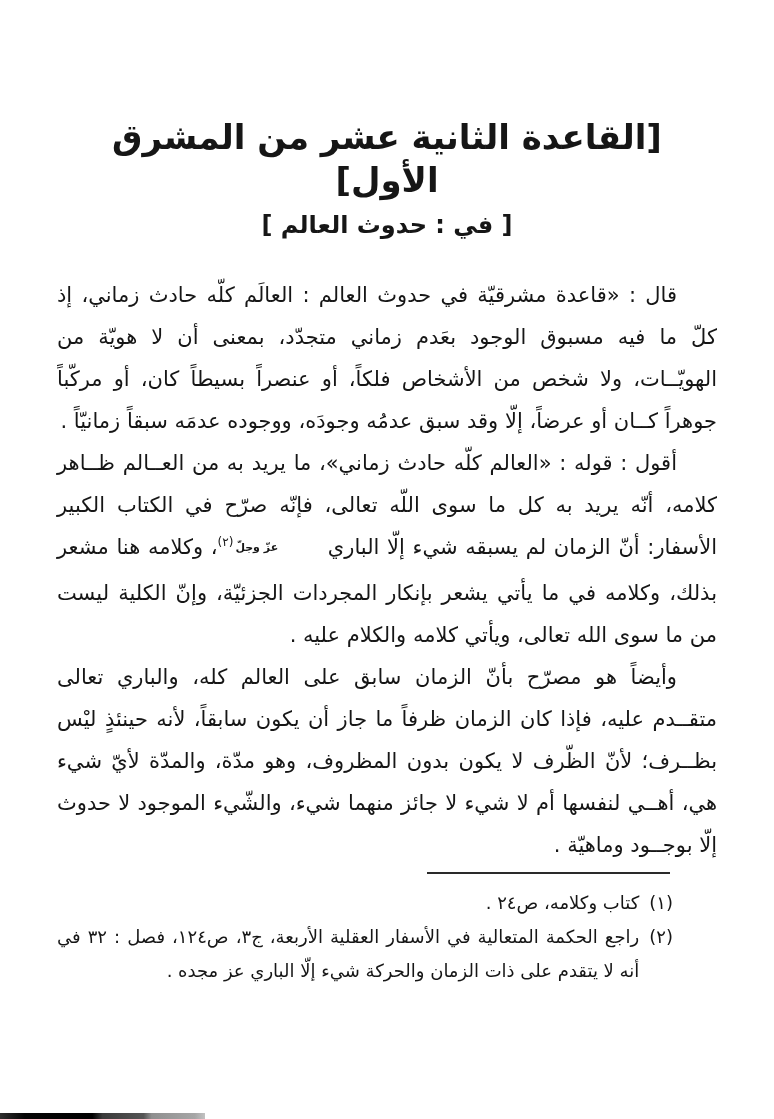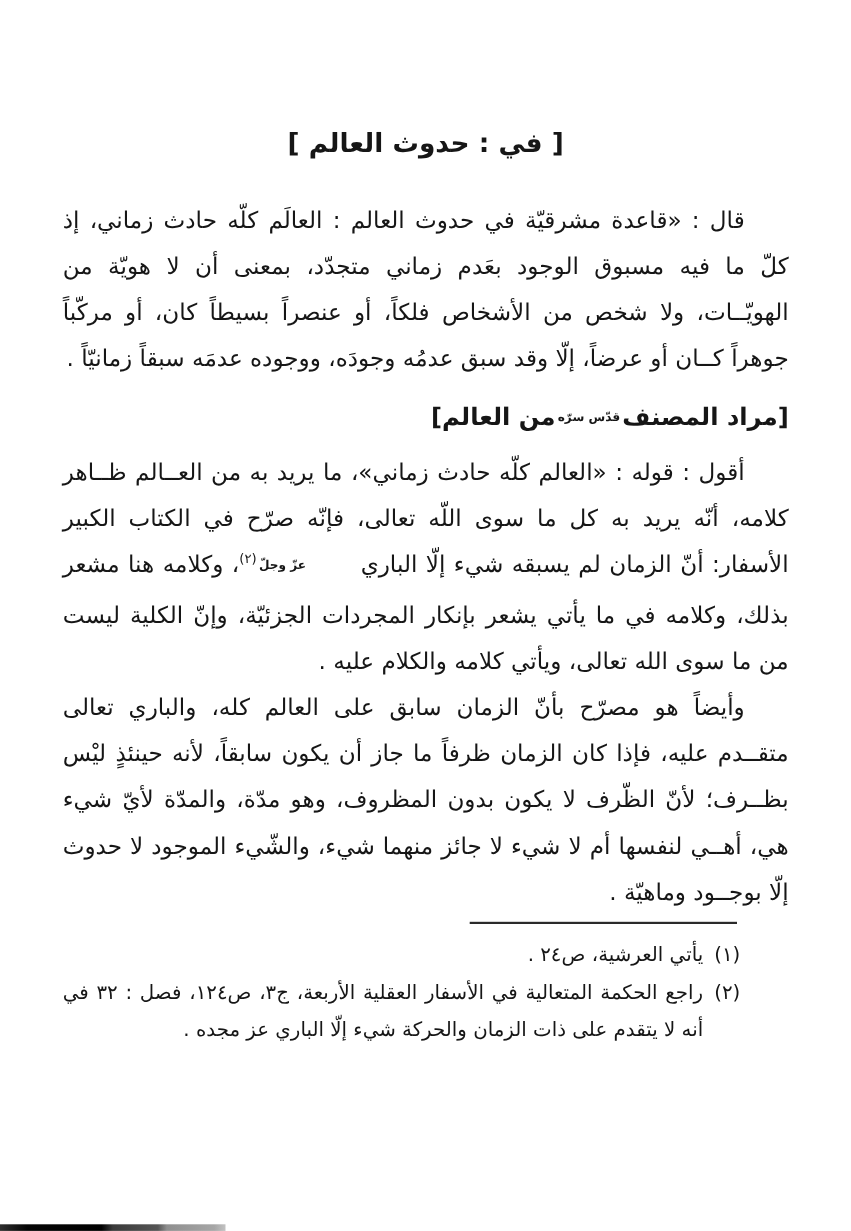--- a/index.html
+++ b/index.html
@@ -89,37 +89,37 @@
       #2e2e2e 0%, #050505 12%, #000000 45%,
       #3a3a3a 50%, #555555 70%,
       #8f8f8f 74%, #a6a6a6 95%, #c2c2c2 100%);
   }
 </style>
 </head>
 <body>
 
 <div class="page">
 
+  <h1 class="title-main">[القاعدة الثانية عشر من المشرق الأول]</h1>
   <h2 class="title-sub">[ في : حدوث العالم ]</h2>
 
   <p class="body-par">قال : «قاعدة مشرقيّة في حدوث العالم : العالَم كلّه حادث زماني، إذ كلّ ما فيه مسبوق الوجود بعَدم زماني متجدّد، بمعنى أن لا هويّة من الهويّــات، ولا شخص من الأشخاص فلكاً، أو عنصراً بسيطاً كان، أو مركّباً جوهراً كــان أو عرضاً، إلّا وقد سبق عدمُه وجودَه، ووجوده عدمَه سبقاً زمانيّاً .</p>
 
 
-  <h3 class="section-heading"><span>[مراد المصنف</span><span class="honorific">قدّس سرّه</span><span>من العالم]</span></h3>
 
   <p class="body-par"><span class="lead-word">أقول : </span><span>قوله : «العالم كلّه حادث زماني»، ما يريد به من العــالم ظــاهر كلامه، أنّه يريد به كل ما سوى اللّه تعالى، فإنّه صرّح في الكتاب الكبير الأسفار: أنّ الزمان لم يسبقه شيء إلّا الباري </span><span class="honorific">عزّ وجلّ</span><sup class="fn-ref">(٢)</sup><span>، وكلامه هنا مشعر بذلك، وكلامه في ما يأتي يشعر بإنكار المجردات الجزئيّة، وإنّ الكلية ليست من ما سوى الله تعالى، ويأتي كلامه والكلام عليه .</span></p>
 
   <p class="body-par">وأيضاً هو مصرّح بأنّ الزمان سابق على العالم كله، والباري تعالى متقــدم عليه، فإذا كان الزمان ظرفاً ما جاز أن يكون سابقاً، لأنه حينئذٍ ليْس بظــرف؛ لأنّ الظّرف لا يكون بدون المظروف، وهو مدّة، والمدّة لأيّ شيء هي، أهــي لنفسها أم لا شيء لا جائز منهما شيء، والشّيء الموجود لا حدوث إلّا بوجــود وماهيّة .</p>
 
   <hr class="fn-divider">
 
   <div class="footnotes">
     <div class="footnote-row">
       <span class="footnote-num">(١)</span>
-      <span class="footnote-text">يأتي العرشية، ص٢٤ .</span>
+      <span class="footnote-text">كتاب وكلامه، ص٢٤ .</span>
     </div>
     <div class="footnote-row">
       <span class="footnote-num">(٢)</span>
       <span class="footnote-text">راجع الحكمة المتعالية في الأسفار العقلية الأربعة، ج٣، ص١٢٤، فصل : ٣٢ في أنه لا يتقدم على ذات الزمان والحركة شيء إلّا الباري عز مجده .</span>
     </div>
   </div>
 
   <div class="scan-artifact"></div>
 
 </div>

